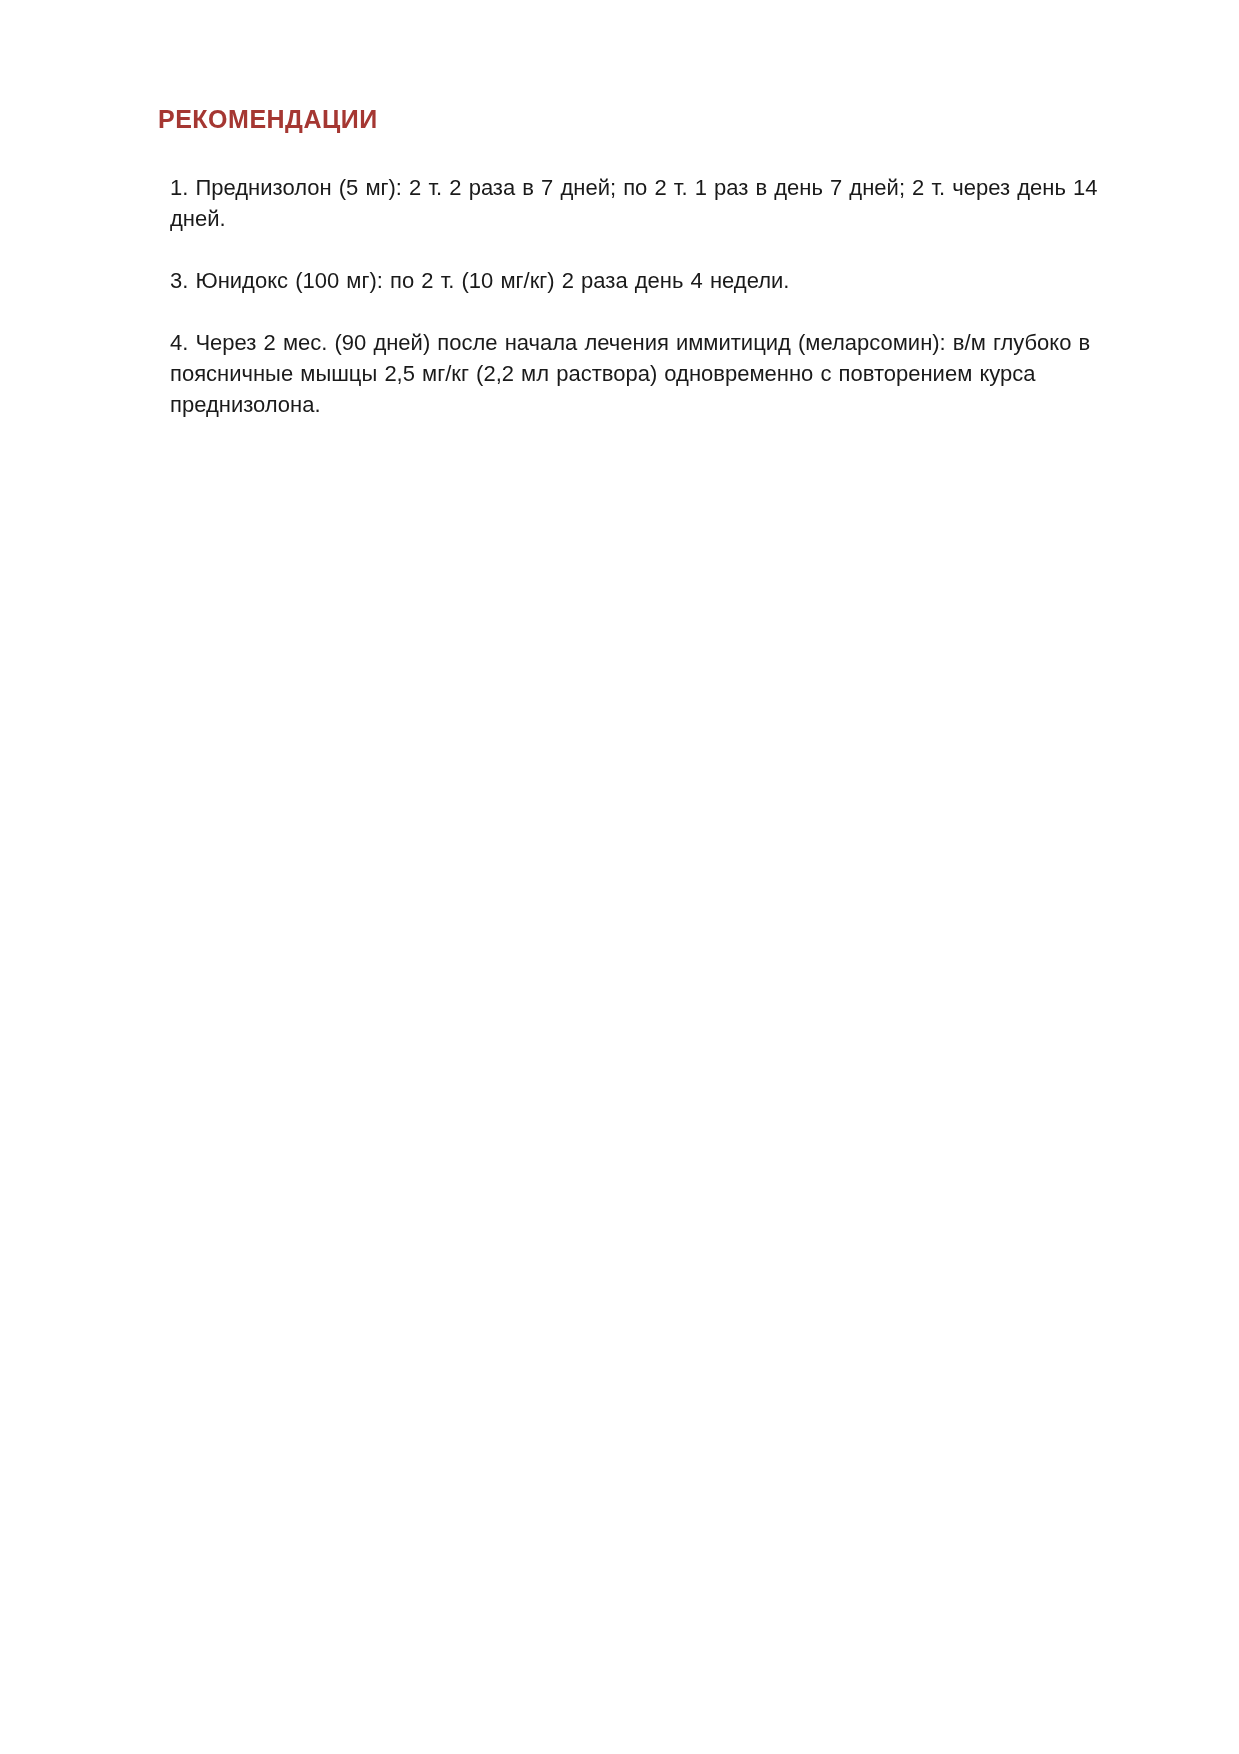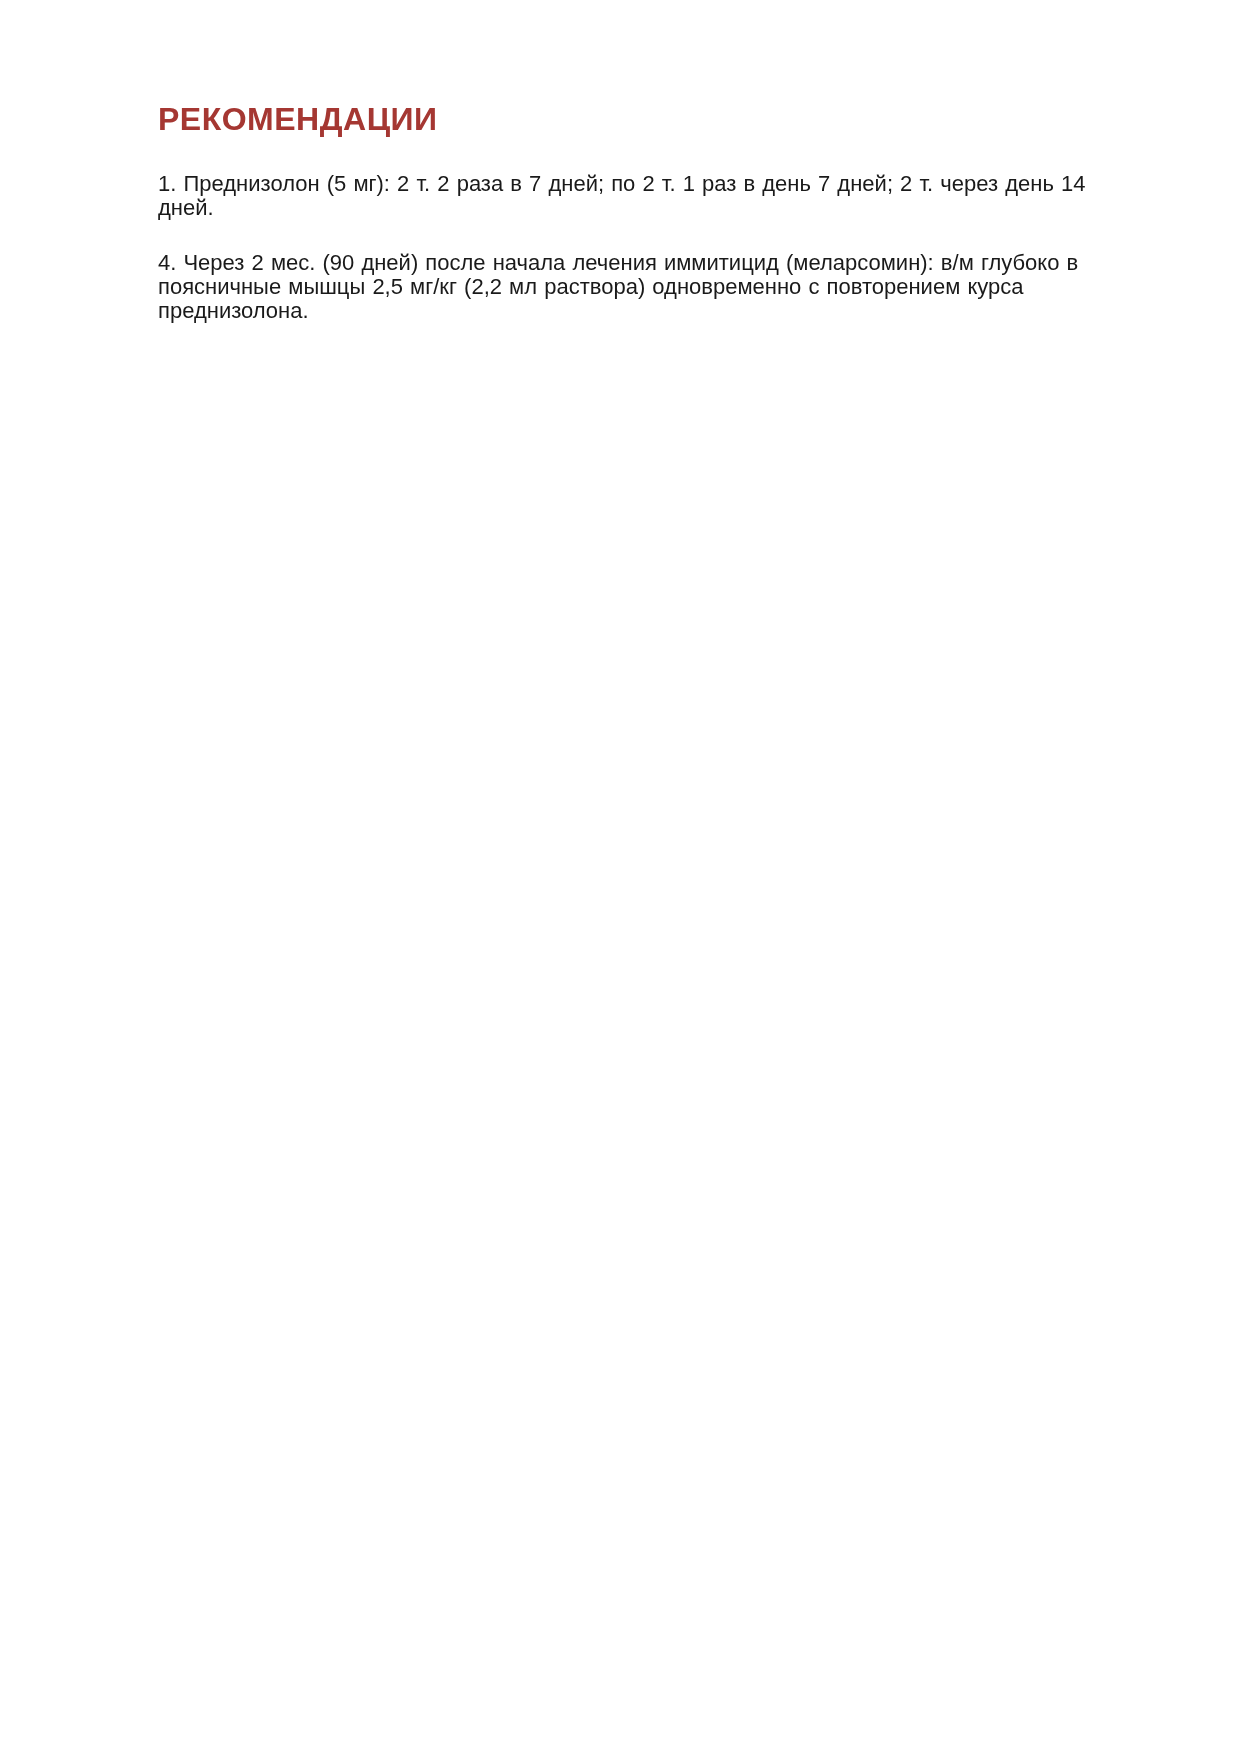--- a/index.html
+++ b/index.html
@@ -12,39 +12,40 @@
     width: 1239px;
     height: 1754px;
     background: #ffffff;
     overflow: hidden;
     font-family: "Liberation Sans", "DejaVu Sans", sans-serif;
     color: #1a1a1a;
     box-sizing: border-box;
     padding: 100px 140px 0 158px;
   }
   .doc-heading {
-    font-size: 32px;
+    font-size: 25px;
     font-weight: bold;
     letter-spacing: 0.5px;
     margin: 0 0 34px 0;
     line-height: 38px;
   }
   .doc-paragraph {
     font-size: 22px;
-    line-height: 24px;
-    margin: 0 0 31px 0;
+    line-height: 31px;
+    margin: 0 0 31px 12px;
     font-weight: normal;
     word-spacing: 1px;
   }
 </style>
 </head>
 <body>
 
 <div class="page">
   <h1 class="doc-heading" style="color: rgb(165, 55, 50);">РЕКОМЕНДАЦИИ</h1>
 
   <p class="doc-paragraph">1. Преднизолон (5 мг): 2 т. 2 раза в 7 дней; по 2 т. 1 раз в день 7 дней; 2 т. через день 14 дней.</p>
 
 
+  <p class="doc-paragraph">3. Юнидокс (100 мг): по 2 т. (10 мг/кг) 2 раза день 4 недели.</p>
 
   <p class="doc-paragraph">4. Через 2 мес. (90 дней) после начала лечения иммитицид (меларсомин): в/м глубоко в поясничные мышцы 2,5 мг/кг (2,2 мл раствора) одновременно с повторением курса преднизолона.</p>
 
 </div>
 
 </body></html>

